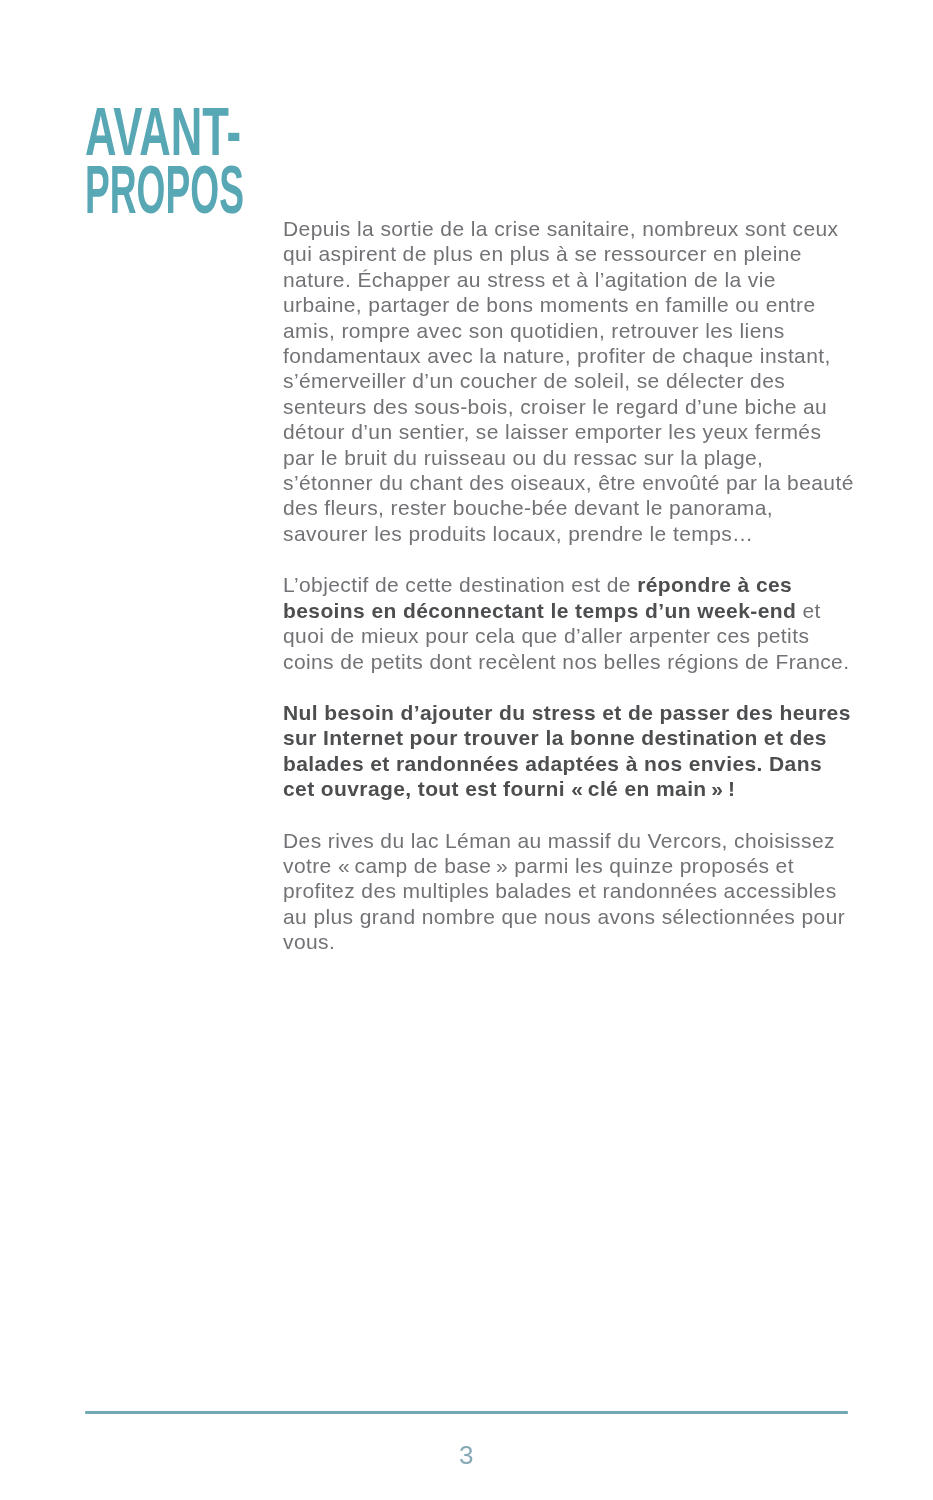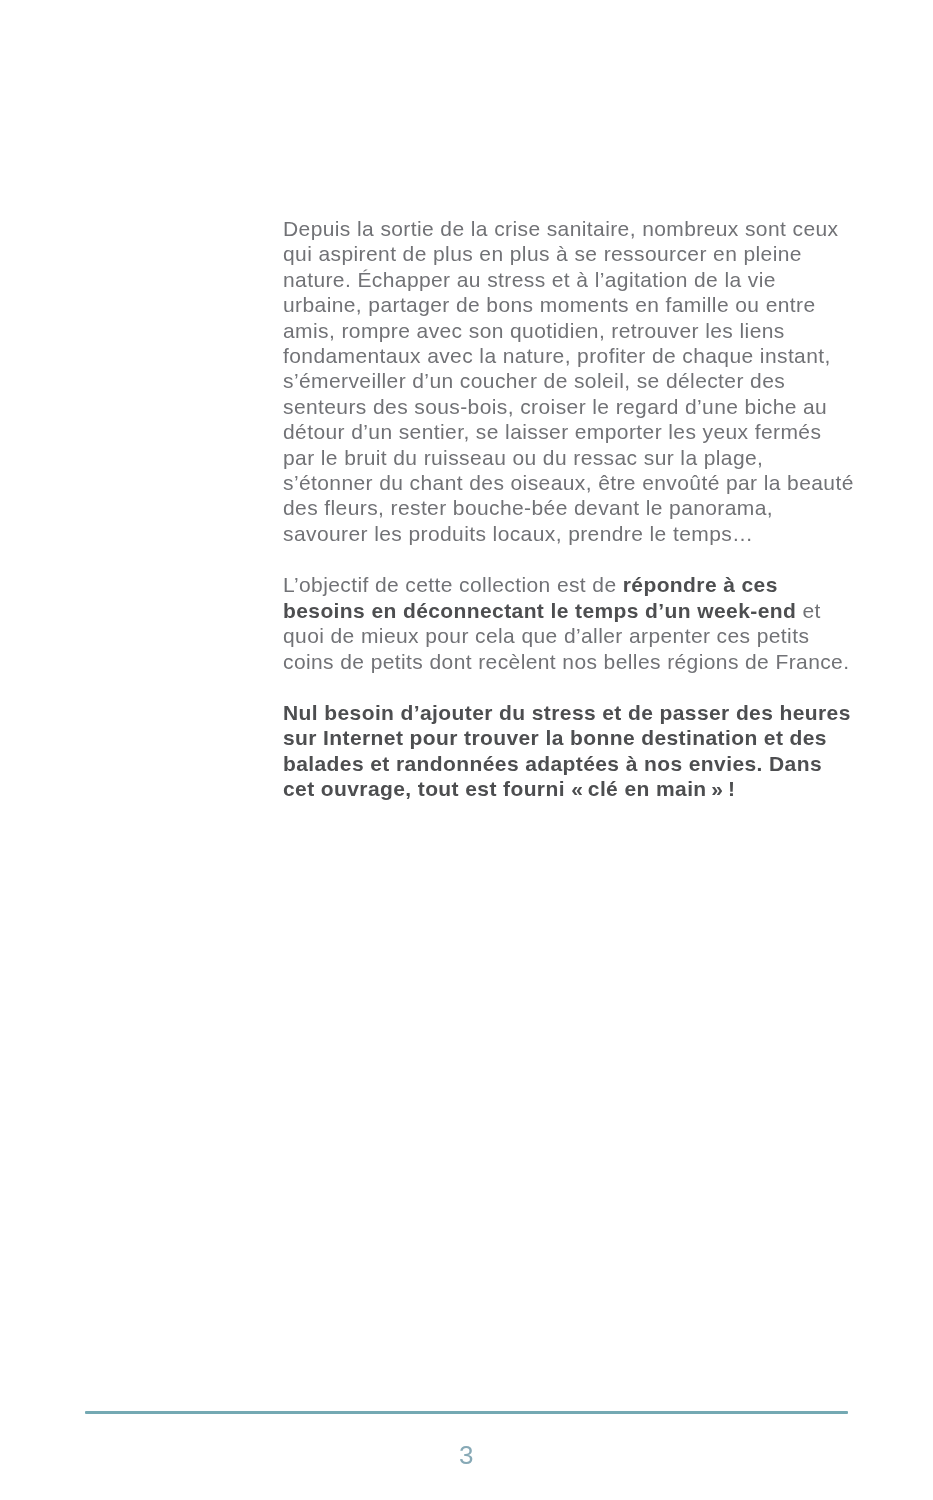--- a/index.html
+++ b/index.html
@@ -71,24 +71,31 @@
     font-size: 26px;
     font-weight: 400;
     letter-spacing: 0.5px;
   }
 </style>
 </head>
 <body>
 
 <div class="page">
 
+  <div class="title-wrap">
+    <svg width="260" height="130" viewBox="0 0 260 130" aria-hidden="false">
+      <text x="0" y="55" textLength="156" lengthAdjust="spacingAndGlyphs" fill="#58a7b4">AVANT-</text>
+      <text x="0" y="113" textLength="159" lengthAdjust="spacingAndGlyphs" fill="#58a7b4">PROPOS</text>
+    </svg>
+  </div>
 
   <div class="content" id="paragraphs" style="color: rgb(113, 114, 118);">
       <p><span>Depuis la sortie de la crise sanitaire, nombreux sont ceux qui aspirent de plus en plus à se ressourcer en pleine nature. Échapper au stress et à l’agitation de la vie urbaine, partager de bons moments en famille ou entre amis, rompre avec son quotidien, retrouver les liens fondamentaux avec la nature, profiter de chaque instant, s’émerveiller d’un coucher de soleil, se délecter des senteurs des sous-bois, croiser le regard d’une biche au détour d’un sentier, se laisser emporter les yeux fermés par le bruit du ruisseau ou du ressac sur la plage, s’étonner du chant des oiseaux, être envoûté par la beauté des fleurs, rester bouche-bée devant le panorama, savourer les produits locaux, prendre le temps…</span></p>
-      <p><span>L’objectif de cette collection est de </span><span class="run-bold" style="color: rgb(77, 78, 80);">répondre à ces besoins en déconnectant le temps d’un week-end</span><span> et quoi de mieux pour cela que d’aller arpenter ces petits coins de petits dont recèlent nos belles régions de France.</span></p>
+      <p><span>L’objectif de cette destination est de </span><span class="run-bold" style="color: rgb(77, 78, 80);">répondre à ces besoins en déconnectant le temps d’un week-end</span><span> et quoi de mieux pour cela que d’aller arpenter ces petits coins de petits dont recèlent nos belles régions de France.</span></p>
       <p><span class="run-bold" style="color: rgb(77, 78, 80);">Nul besoin d’ajouter du stress et de passer des heures sur Internet pour trouver la bonne destination et des balades et randonnées adaptées à nos envies. Dans cet ouvrage, tout est fourni « clé en main » !</span></p>
+      <p><span>Des rives du lac Léman au massif du Vercors, choisissez votre « camp de base » parmi les quinze proposés et profitez des multiples balades et randonnées accessibles au plus grand nombre que nous avons sélectionnées pour vous.</span></p>
     </div>
 
   <div class="rule" style="background: rgb(116, 169, 179);"></div>
 
   <div class="page-number" style="color: rgb(135, 169, 182);">3</div>
 
 </div>
 
 </body></html>

